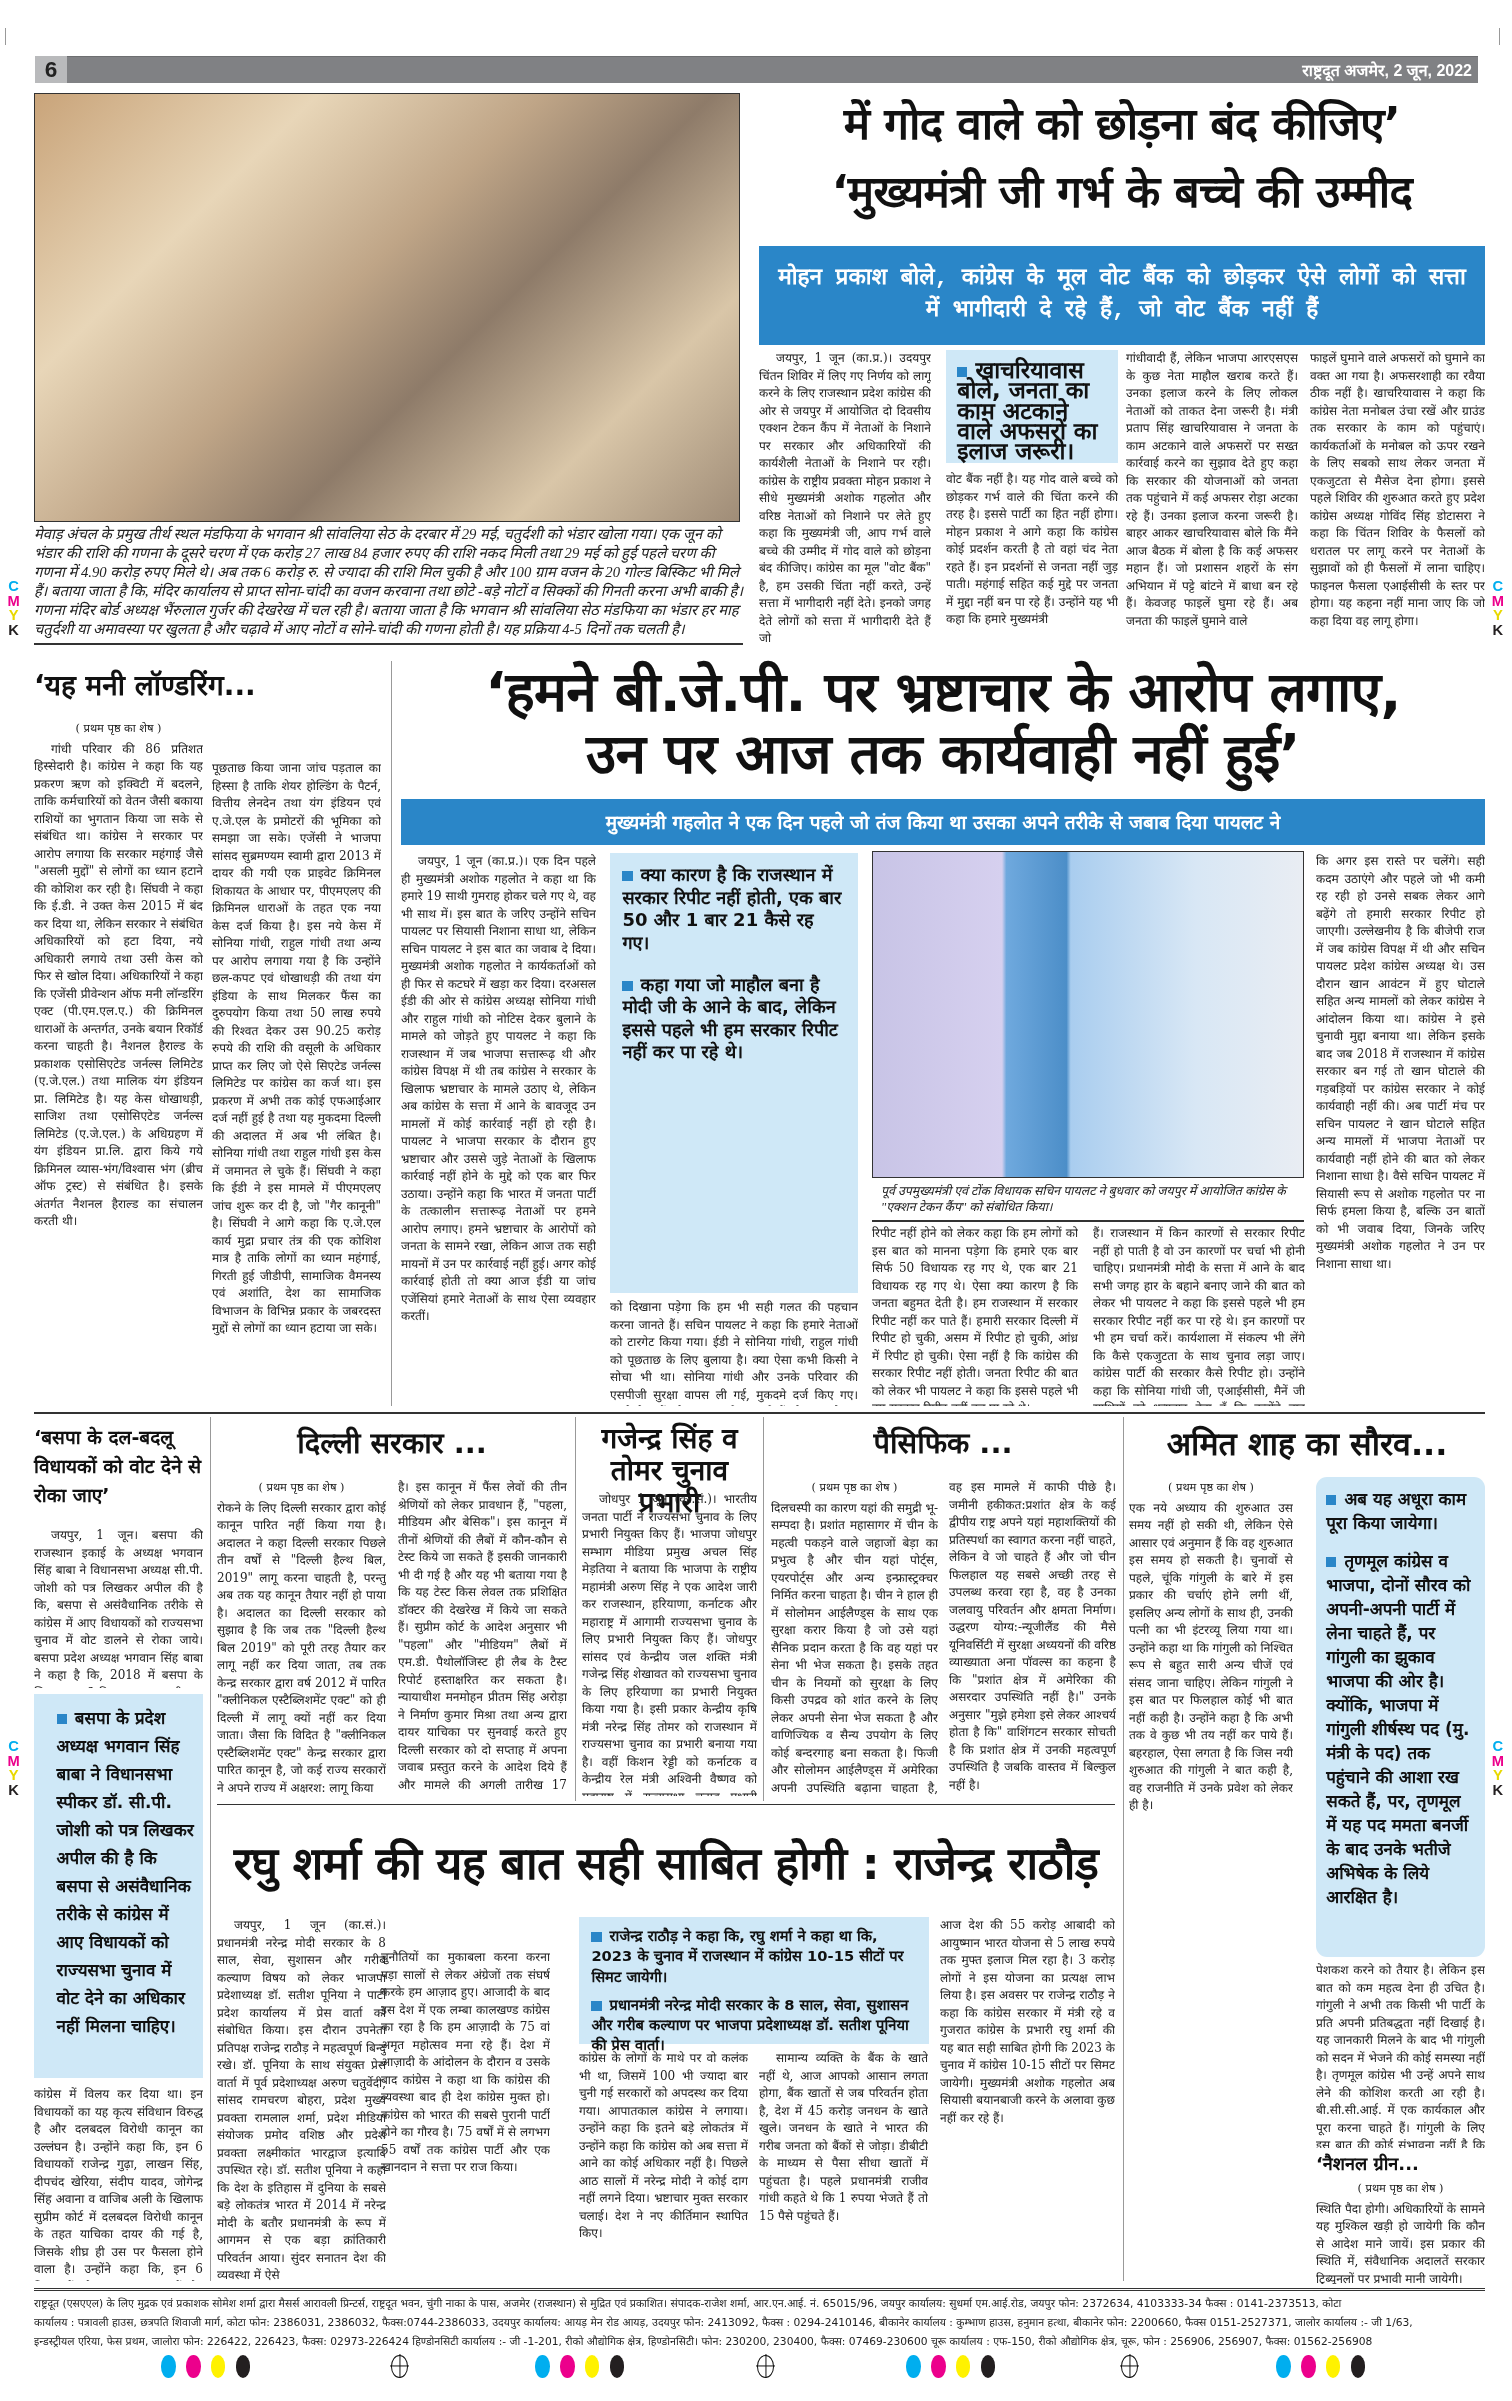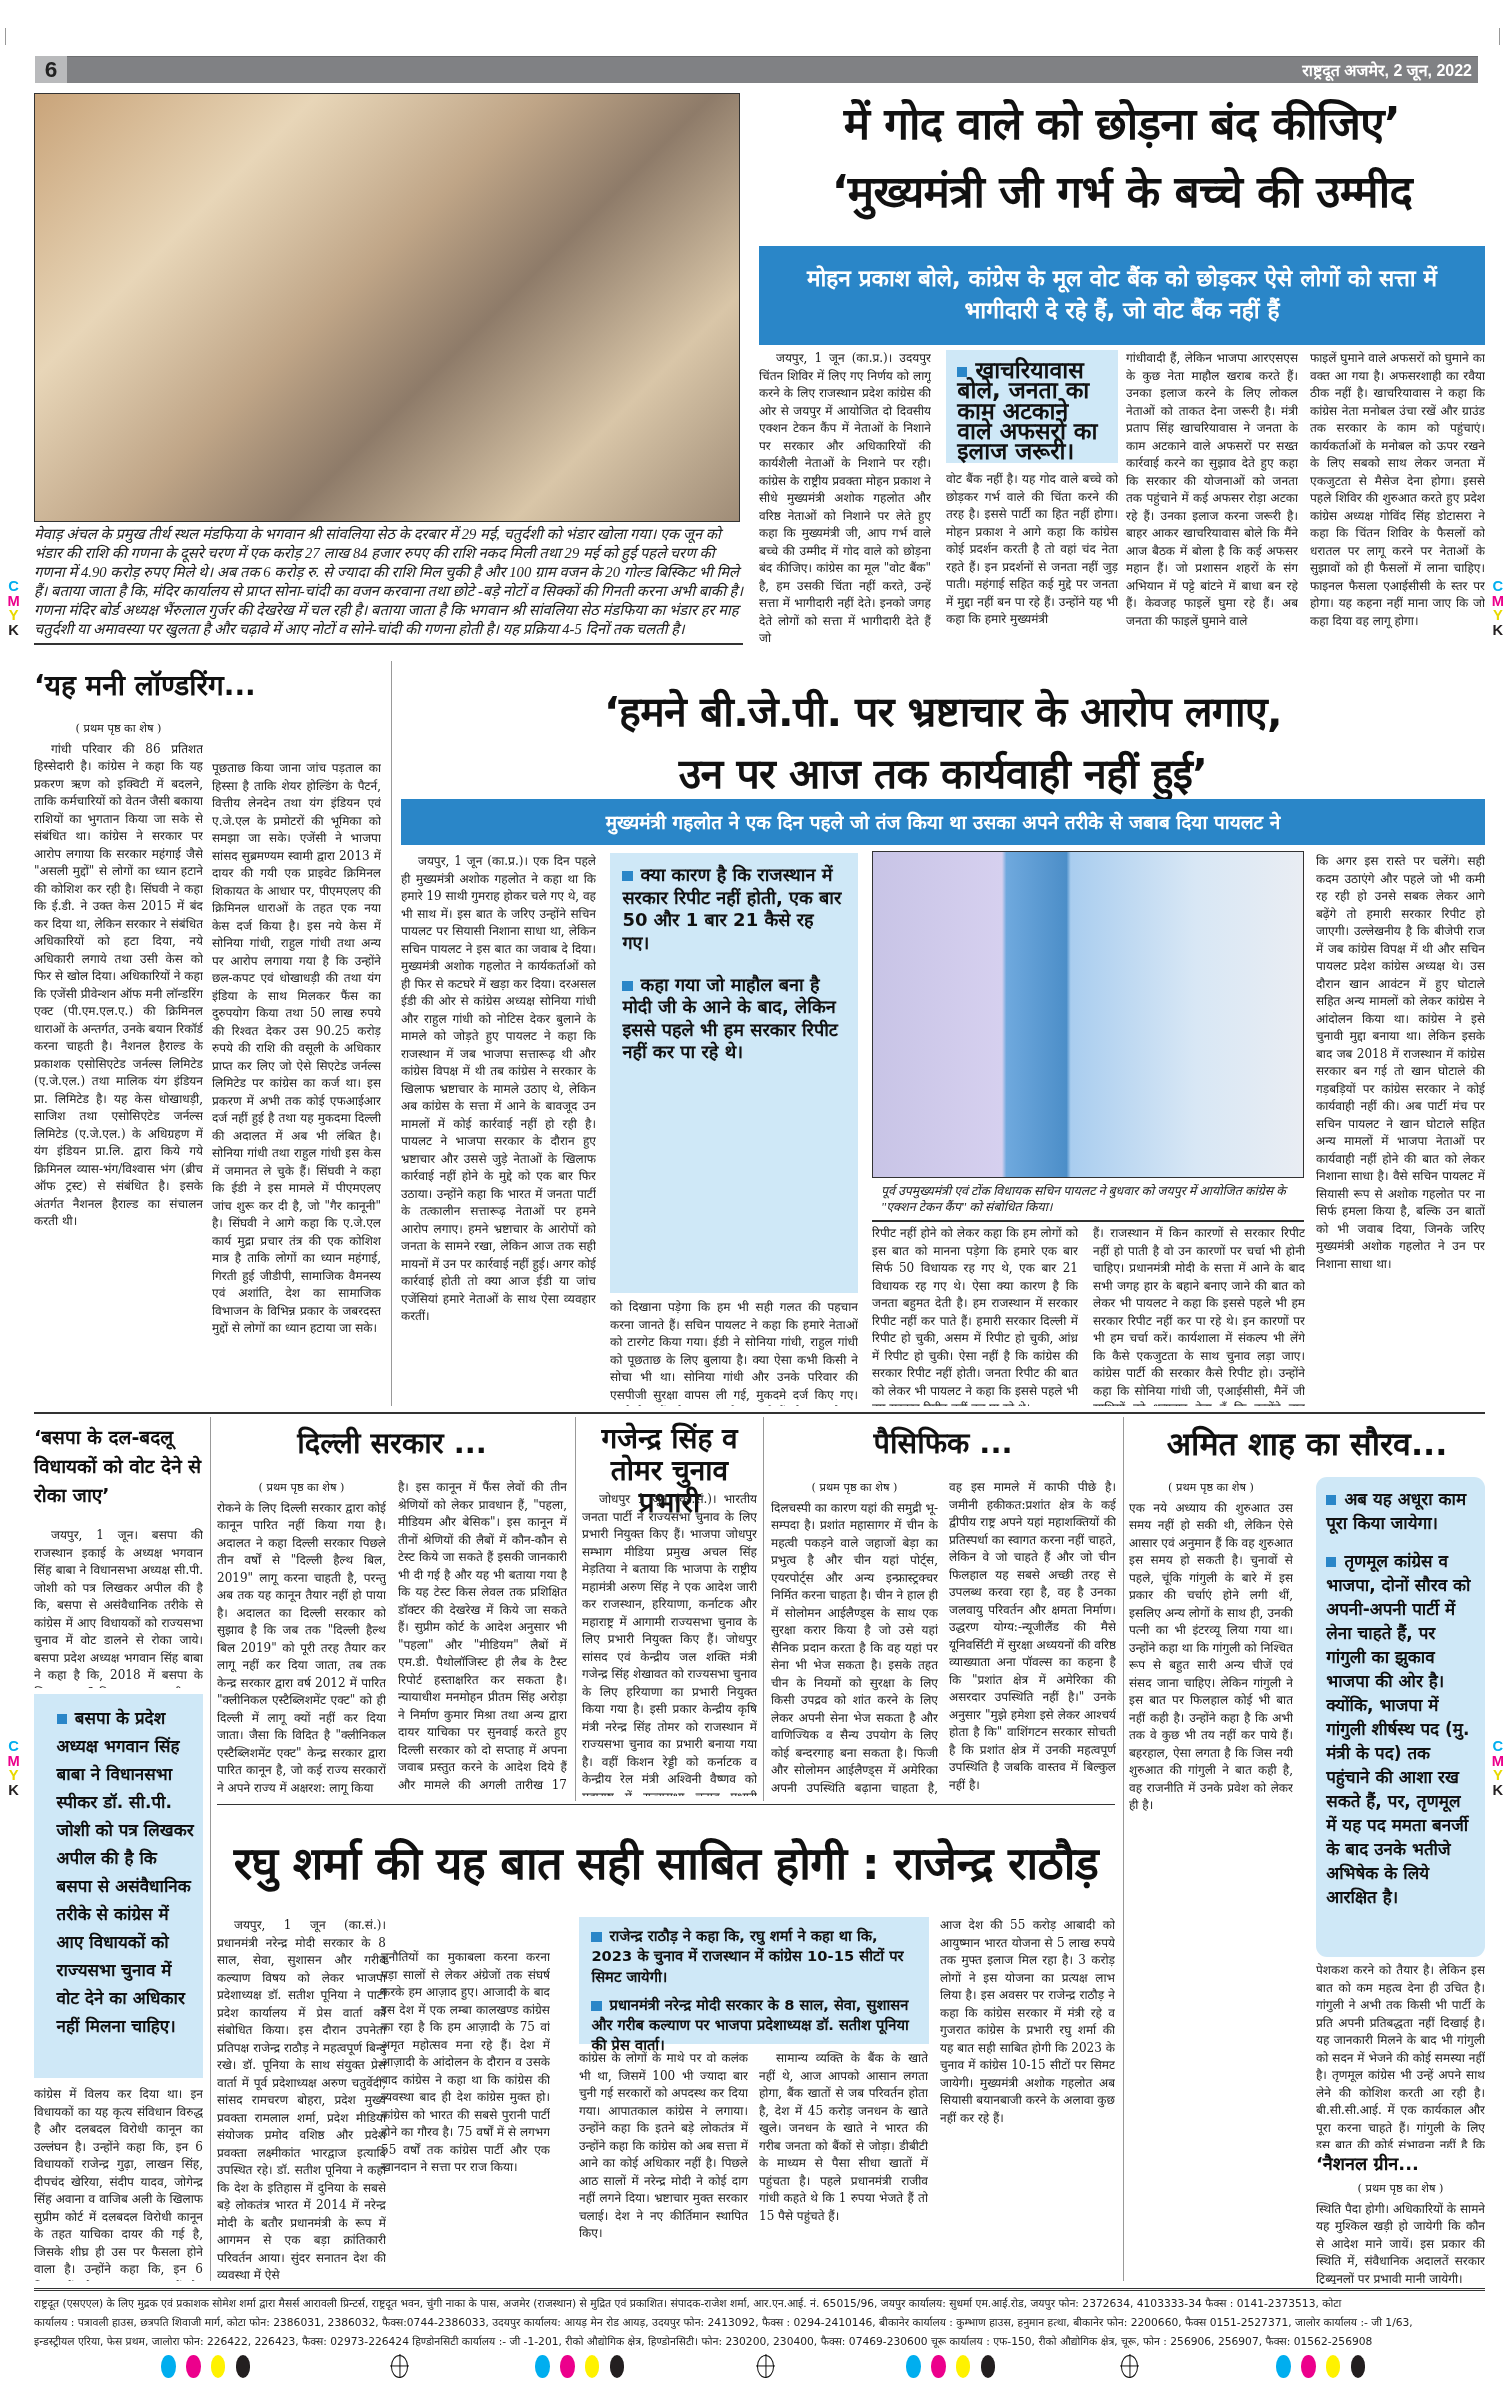--- a/index.html
+++ b/index.html
@@ -66,21 +66,21 @@
 </div>
 
 <div class="abs photo" style="left:34px;top:93px;width:706px;height:429px;"></div>
 <div class="abs caption" style="left:34px;top:525px;width:709px;height:107px;">मेवाड़ अंचल के प्रमुख तीर्थ स्थल मंडफिया के भगवान श्री सांवलिया सेठ के दरबार में 29 मई, चतुर्दशी को भंडार खोला गया। एक जून को भंडार की राशि की गणना के दूसरे चरण में एक करोड़ 27 लाख 84 हजार रुपए की राशि नकद मिली तथा 29 मई को हुई पहले चरण की गणना में 4.90 करोड़ रुपए मिले थे। अब तक 6 करोड़ रु. से ज्यादा की राशि मिल चुकी है और 100 ग्राम वजन के 20 गोल्ड बिस्किट भी मिले हैं। बताया जाता है कि, मंदिर कार्यालय से प्राप्त सोना-चांदी का वजन करवाना तथा छोटे -बड़े नोटों व सिक्कों की गिनती करना अभी बाकी है। गणना मंदिर बोर्ड अध्यक्ष भैंरुलाल गुर्जर की देखरेख में चल रही है। बताया जाता है कि भगवान श्री सांवलिया सेठ मंडफिया का भंडार हर माह चतुर्दशी या अमावस्या पर खुलता है और चढ़ावे में आए नोटों व सोने-चांदी की गणना होती है। यह प्रक्रिया 4-5 दिनों तक चलती है।</div>
 <div class="abs rule" style="left:34px;top:643px;width:709px;"></div>
 
 <div class="abs headline" style="left:759px;top:90px;width:726px;font-size:44px;line-height:68px;">
   <div>में गोद वाले को छोड़ना बंद कीजिए’</div>
   <div>‘मुख्यमंत्री जी गर्भ के बच्चे की उम्मीद</div>
 </div>
-<div class="abs blue-band" style="left:759px;top:246px;width:726px;height:99px;font-size:22.6px;line-height:32px;padding:16px 17px;">मोहन प्रकाश बोले, कांग्रेस के मूल वोट बैंक को छोड़कर ऐसे लोगों को सत्ता में भागीदारी दे रहे हैं, जो वोट बैंक नहीं हैं</div>
+<div class="abs blue-band" style="left:759px;top:246px;width:726px;height:99px;font-size:22.6px;line-height:32px;padding:16px 17px;font-family:Liberation Mono, monospace;">मोहन प्रकाश बोले, कांग्रेस के मूल वोट बैंक को छोड़कर ऐसे लोगों को सत्ता में भागीदारी दे रहे हैं, जो वोट बैंक नहीं हैं</div>
 
 <div class="col body" style="left:759px;top:350px;width:172px;height:294px;">
     <p>जयपुर, 1 जून (का.प्र.)। उदयपुर चिंतन शिविर में लिए गए निर्णय को लागू करने के लिए राजस्थान प्रदेश कांग्रेस की ओर से जयपुर में आयोजित दो दिवसीय एक्शन टेकन कैंप में नेताओं के निशाने पर सरकार और अधिकारियों की कार्यशैली नेताओं के निशाने पर रही। कांग्रेस के राष्ट्रीय प्रवक्ता मोहन प्रकाश ने सीधे मुख्यमंत्री अशोक गहलोत और वरिष्ठ नेताओं को निशाने पर लेते हुए कहा कि मुख्यमंत्री जी, आप गर्भ वाले बच्चे की उम्मीद में गोद वाले को छोड़ना बंद कीजिए। कांग्रेस का मूल "वोट बैंक" है, हम उसकी चिंता नहीं करते, उन्हें सत्ता में भागीदारी नहीं देते। इनको जगह देते लोगों को सत्ता में भागीदारी देते हैं जो</p>
   </div>
 <div class="abs callout" style="left:946px;top:350px;width:172px;height:113px;padding:10.2px 11.3px;font-size:23px;line-height:20.3px;">
   <span class="bullet"></span><span>खाचरियावास बोले, जनता का काम अटकाने वाले अफसरों का इलाज जरूरी।</span>
 </div>
 <div class="col body" style="left:946px;top:471px;width:172px;height:172px;">
     <p style="text-indent:0">वोट बैंक नहीं है। यह गोद वाले बच्चे को छोड़कर गर्भ वाले की चिंता करने की तरह है। इससे पार्टी का हित नहीं होगा। मोहन प्रकाश ने आगे कहा कि कांग्रेस कोई प्रदर्शन करती है तो वहां चंद नेता रहते हैं। इन प्रदर्शनों से जनता नहीं जुड़ पाती। महंगाई सहित कई मुद्दे पर जनता में मुद्दा नहीं बन पा रहे हैं। उन्होंने यह भी कहा कि हमारे मुख्यमंत्री</p>
   </div>
@@ -94,21 +94,21 @@
 <div class="abs sub-hl" style="left:34px;top:666px;width:350px;font-size:28px;line-height:40px;text-align:left;">‘यह मनी लॉण्डरिंग...</div>
 <div class="col body" style="left:34px;top:720px;width:169px;height:683px;">
   <div class="cont">( प्रथम पृष्ठ का शेष )</div>
   <p>गांधी परिवार की 86 प्रतिशत हिस्सेदारी है। कांग्रेस ने कहा कि यह प्रकरण ऋण को इक्विटी में बदलने, ताकि कर्मचारियों को वेतन जैसी बकाया राशियों का भुगतान किया जा सके से संबंधित था। कांग्रेस ने सरकार पर आरोप लगाया कि सरकार महंगाई जैसे "असली मुद्दों" से लोगों का ध्यान हटाने की कोशिश कर रही है। सिंघवी ने कहा कि ई.डी. ने उक्त केस 2015 में बंद कर दिया था, लेकिन सरकार ने संबंधित अधिकारियों को हटा दिया, नये अधिकारी लगाये तथा उसी केस को फिर से खोल दिया। अधिकारियों ने कहा कि एजेंसी प्रीवेन्शन ऑफ मनी लॉन्डरिंग एक्ट (पी.एम.एल.ए.) की क्रिमिनल धाराओं के अन्तर्गत, उनके बयान रिकॉर्ड करना चाहती है। नैशनल हैराल्ड के प्रकाशक एसोसिएटेड जर्नल्स लिमिटेड (ए.जे.एल.) तथा मालिक यंग इंडियन प्रा. लिमिटेड है। यह केस धोखाधड़ी, साजिश तथा एसोसिएटेड जर्नल्स लिमिटेड (ए.जे.एल.) के अधिग्रहण में यंग इंडियन प्रा.लि. द्वारा किये गये क्रिमिनल व्यास-भंग/विश्वास भंग (ब्रीच ऑफ ट्रस्ट) से संबंधित है। इसके अंतर्गत नैशनल हैराल्ड का संचालन करती थी।</p>
 </div>
 <div class="col body" style="left:212px;top:724px;width:169px;height:683px;margin-top:36px;">
     <p style="text-indent:0">पूछताछ किया जाना जांच पड़ताल का हिस्सा है ताकि शेयर होल्डिंग के पैटर्न, वित्तीय लेनदेन तथा यंग इंडियन एवं ए.जे.एल के प्रमोटरों की भूमिका को समझा जा सके। एजेंसी ने भाजपा सांसद सुब्रमण्यम स्वामी द्वारा 2013 में दायर की गयी एक प्राइवेट क्रिमिनल शिकायत के आधार पर, पीएमएलए की क्रिमिनल धाराओं के तहत एक नया केस दर्ज किया है। इस नये केस में सोनिया गांधी, राहुल गांधी तथा अन्य पर आरोप लगाया गया है कि उन्होंने छल-कपट एवं धोखाधड़ी की तथा यंग इंडिया के साथ मिलकर फैंस का दुरुपयोग किया तथा 50 लाख रुपये की रिश्वत देकर उस 90.25 करोड़ रुपये की राशि की वसूली के अधिकार प्राप्त कर लिए जो ऐसे सिएटेड जर्नल्स लिमिटेड पर कांग्रेस का कर्ज था। इस प्रकरण में अभी तक कोई एफआईआर दर्ज नहीं हुई है तथा यह मुकदमा दिल्ली की अदालत में अब भी लंबित है। सोनिया गांधी तथा राहुल गांधी इस केस में जमानत ले चुके हैं। सिंघवी ने कहा कि ईडी ने इस मामले में पीएमएलए जांच शुरू कर दी है, जो "गैर कानूनी" है। सिंघवी ने आगे कहा कि ए.जे.एल कार्य मुद्रा प्रचार तंत्र की एक कोशिश मात्र है ताकि लोगों का ध्यान महंगाई, गिरती हुई जीडीपी, सामाजिक वैमनस्य एवं अशांति, देश का सामाजिक विभाजन के विभिन्न प्रकार के जबरदस्त मुद्दों से लोगों का ध्यान हटाया जा सके।</p>
   </div>
 <div class="abs vrule" style="left:391px;top:661px;height:745px;"></div>
 
-<div class="abs headline" style="left:401px;top:661px;width:1084px;font-size:41px;line-height:62px;margin-top:20px;">
+<div class="abs headline" style="left:401px;top:661px;width:1084px;font-size:55px;line-height:62px;">
   <div>‘हमने बी.जे.पी. पर भ्रष्टाचार के आरोप लगाए,</div>
   <div>उन पर आज तक कार्यवाही नहीं हुई’</div>
 </div>
 <div class="abs blue-band" style="left:401px;top:799px;width:1084px;height:46px;font-size:19px;line-height:46px;">मुख्यमंत्री गहलोत ने एक दिन पहले जो तंज किया था उसका अपने तरीके से जबाब दिया पायलट ने</div>
 
 <div class="col body" style="left:401px;top:853px;width:195px;height:553px;">
     <p>जयपुर, 1 जून (का.प्र.)। एक दिन पहले ही मुख्यमंत्री अशोक गहलोत ने कहा था कि हमारे 19 साथी गुमराह होकर चले गए थे, वह भी साथ में। इस बात के जरिए उन्होंने सचिन पायलट पर सियासी निशाना साधा था, लेकिन सचिन पायलट ने इस बात का जवाब दे दिया। मुख्यमंत्री अशोक गहलोत ने कार्यकर्ताओं को ही फिर से कटघरे में खड़ा कर दिया। दरअसल ईडी की ओर से कांग्रेस अध्यक्ष सोनिया गांधी और राहुल गांधी को नोटिस देकर बुलाने के मामले को जोड़ते हुए पायलट ने कहा कि राजस्थान में जब भाजपा सत्तारूढ़ थी और कांग्रेस विपक्ष में थी तब कांग्रेस ने सरकार के खिलाफ भ्रष्टाचार के मामले उठाए थे, लेकिन अब कांग्रेस के सत्ता में आने के बावजूद उन मामलों में कोई कार्रवाई नहीं हो रही है। पायलट ने भाजपा सरकार के दौरान हुए भ्रष्टाचार और उससे जुड़े नेताओं के खिलाफ कार्रवाई नहीं होने के मुद्दे को एक बार फिर उठाया। उन्होंने कहा कि भारत में जनता पार्टी के तत्कालीन सत्तारूढ़ नेताओं पर हमने आरोप लगाए। हमने भ्रष्टाचार के आरोपों को जनता के सामने रखा, लेकिन आज तक सही मायनों में उन पर कार्रवाई नहीं हुई। अगर कोई कार्रवाई होती तो क्या आज ईडी या जांच एजेंसियां हमारे नेताओं के साथ ऐसा व्यवहार करतीं।</p>
   </div>
 <div class="abs callout" style="left:610px;top:853px;width:248px;height:440px;padding:11.3px 12.4px;font-size:18px;line-height:22.6px;">
   <div style="margin-bottom:19px;"><span class="bullet"></span><span>क्या कारण है कि राजस्थान में सरकार रिपीट नहीं होती, एक बार 50 और 1 बार 21 कैसे रह गए।</span></div>

